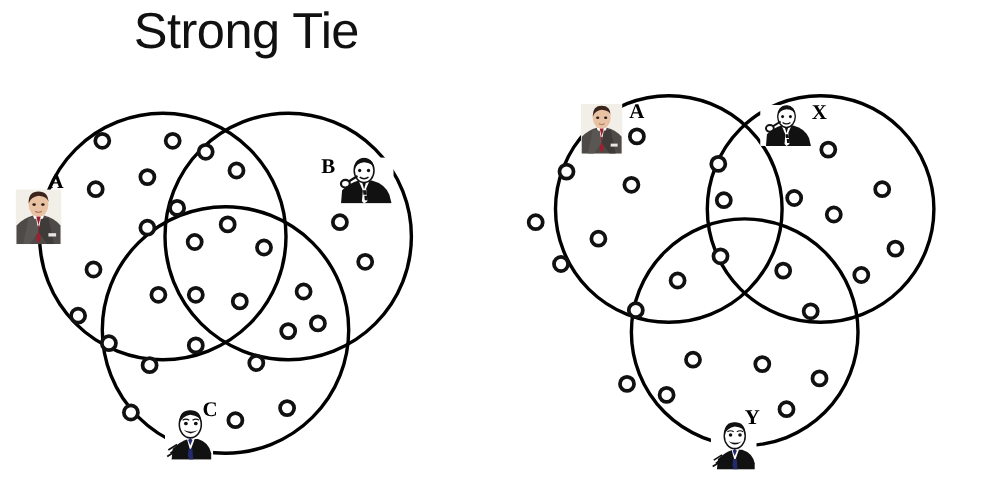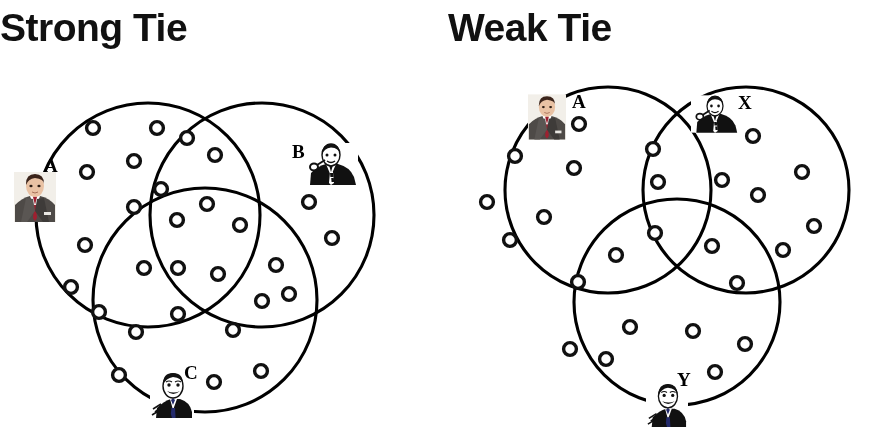--- a/index.html
+++ b/index.html
@@ -20,24 +20,24 @@
     top: 0;
     height: 438px;
   }
   #panel-strong { left: 0; width: 448px; }
   #panel-weak   { left: 448px; width: 448px; }
 
   .panel-title {
     position: absolute;
     top: 4px;
     width: 100%;
-    text-align: left;
+    text-align: center;
     font-family: "Liberation Sans", sans-serif;
-    font-size: 39px;
-    font-weight: 700;
+    font-size: 46px;
+    font-weight: 400;
     color: #111111;
     letter-spacing: -0.5px;
     line-height: 48px;
     white-space: nowrap;
   }
   .venn-svg {
     position: absolute;
     left: 0;
     top: 0;
     width: 448px;
@@ -166,21 +166,20 @@
         <path d="M17 21 Q23 27 30 21 Q24 24 17 21 Z" fill="#111111"></path>
         <path d="M13 36 L5 42" stroke="#111111" stroke-width="1.6" fill="none"></path>
         <path d="M11 34 L3 39" stroke="#111111" stroke-width="1.6" fill="none"></path>
         <path d="M10 40 L2 45" stroke="#111111" stroke-width="1.6" fill="none"></path>
       </svg>
     </div>
     <div class="person-label" id="st-lb-C" style="left: 184px; top: 363px;">C</div>
   </div>
 
   <div class="panel" id="panel-weak">
-    <div class="panel-title">Weak Tie</div>
 
     <svg class="venn-svg" id="svg-weak" viewBox="0 0 448 438">
         <circle cx="160" cy="190" r="103" class="venn-circle"></circle>
         <circle cx="298" cy="190" r="103" class="venn-circle"></circle>
         <circle cx="229" cy="302" r="103" class="venn-circle"></circle>
         <circle cx="131" cy="124" r="6.4" class="node-dot"></circle>
         <circle cx="67" cy="156" r="6.4" class="node-dot"></circle>
         <circle cx="126" cy="168" r="6.4" class="node-dot"></circle>
         <circle cx="39" cy="202" r="6.4" class="node-dot"></circle>
         <circle cx="96" cy="217" r="6.4" class="node-dot"></circle>

